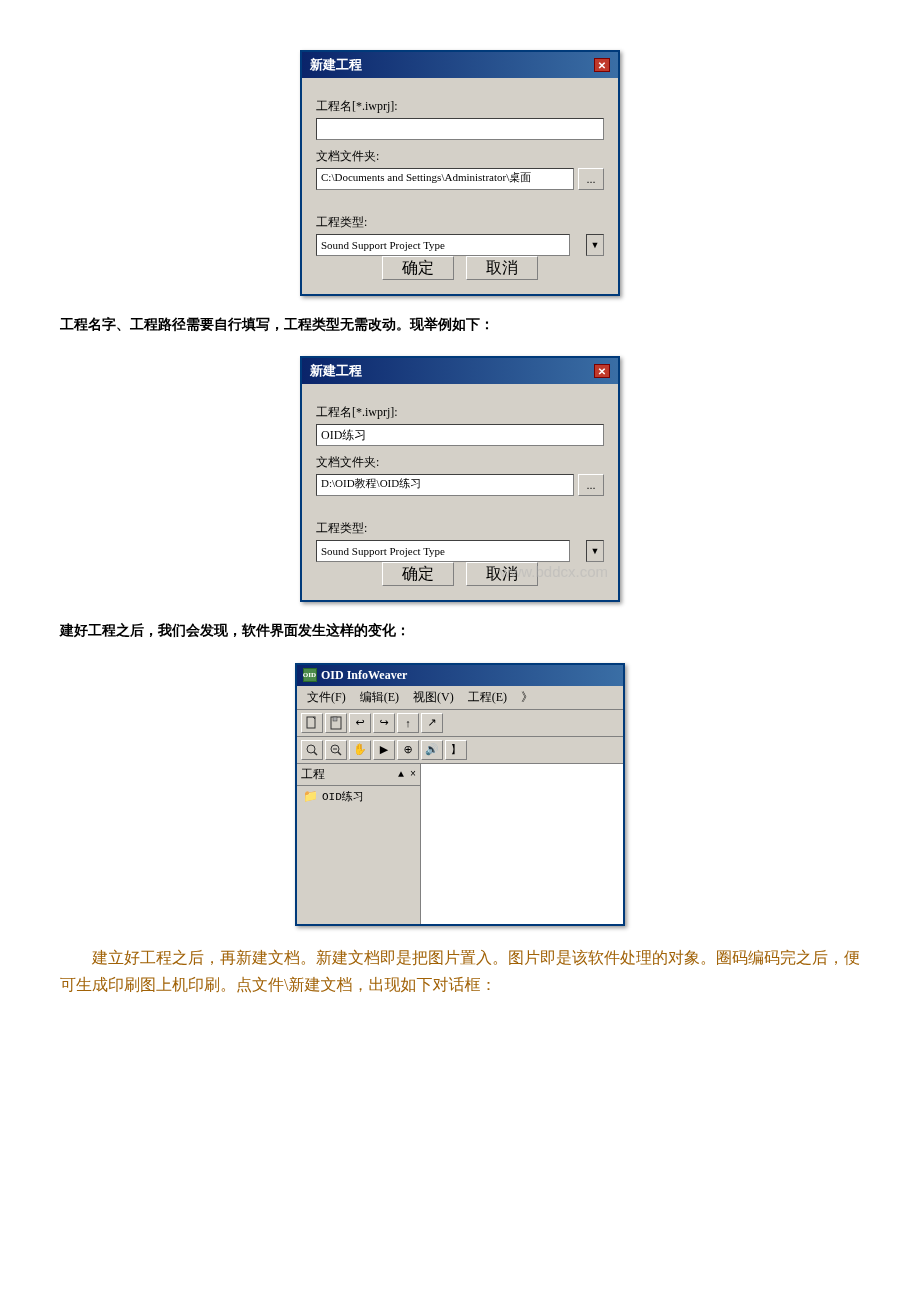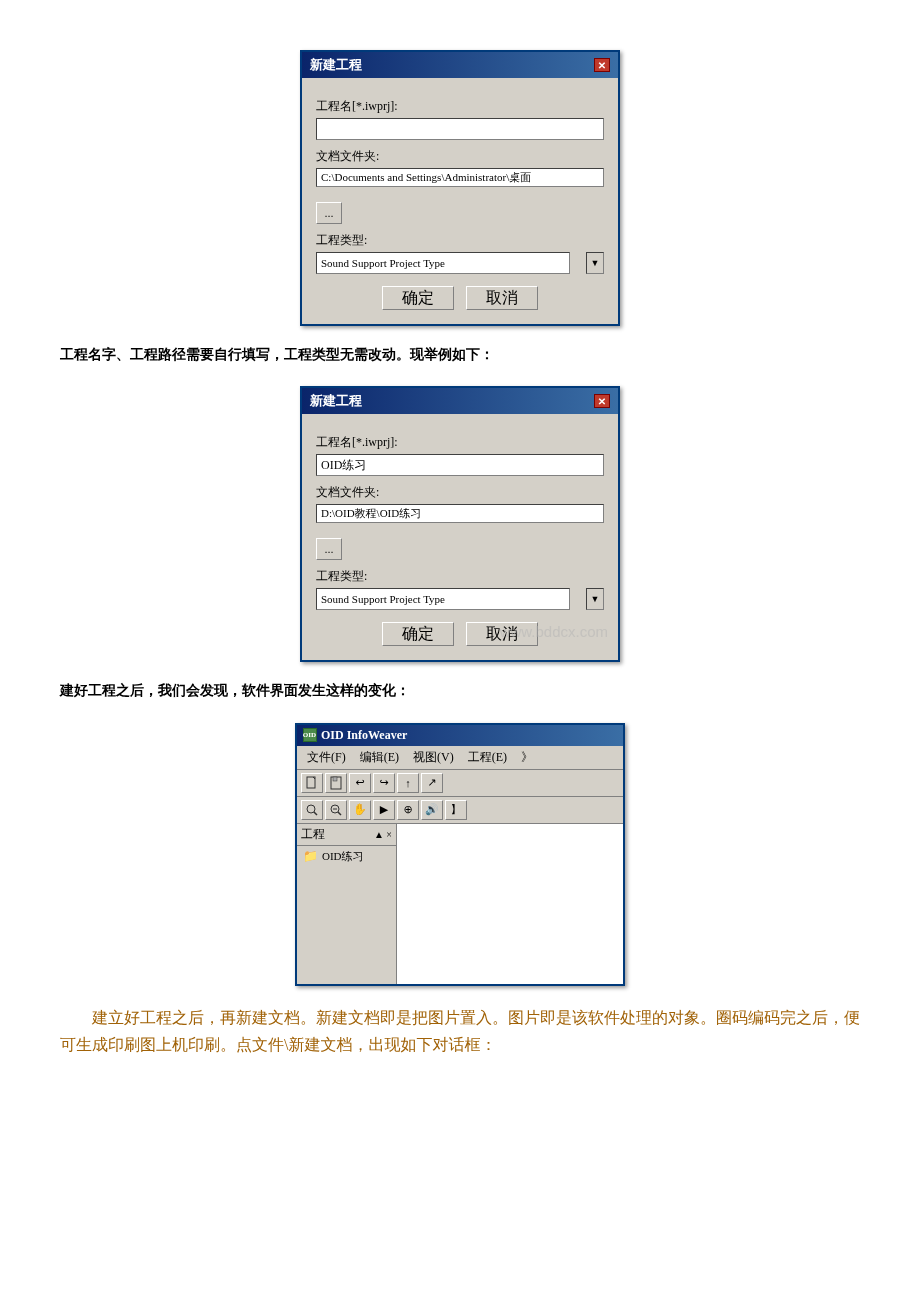--- a/index.html
+++ b/index.html
@@ -66,23 +66,22 @@
       border: 1px solid #808080;
       border-top-color: #404040;
       border-left-color: #404040;
       padding: 1px 4px;
       font-size: 12px;
       font-family: SimSun, serif;
       margin-bottom: 8px;
     }
     .form-row-with-btn {
       display: flex;
-      gap: 15px;
-      margin-bottom: 8px;
-      flex-direction: column;
+      gap: 4px;
+      margin-bottom: 24px;
     }
     .form-input-path {
       flex: 1;
       height: 22px;
       background: #fff;
       border: 1px solid #808080;
       border-top-color: #404040;
       border-left-color: #404040;
       padding: 1px 4px;
       font-size: 11px;
@@ -99,21 +98,21 @@
       border-left-color: #fff;
       font-size: 11px;
       cursor: pointer;
       display: flex;
       align-items: center;
       justify-content: center;
     }
     .form-select-row {
       display: flex;
       gap: 16px;
-      margin-bottom: 12px;
+      margin-bottom: 0;
     }
     .select-arrow {
       width: 18px;
       height: 22px;
       background: #d4d0c8;
       border: 1px solid #808080;
       border-top-color: #404040;
       border-left-color: #404040;
       display: flex;
       align-items: center;
@@ -214,25 +213,25 @@
       justify-content: center;
       font-size: 11px;
       cursor: pointer;
     }
     .app-content {
       display: flex;
       background: #d4d0c8;
       min-height: 160px;
     }
     .app-sidebar {
-      width: 100px;
+      width: 124px;
       background: #d4d0c8;
       border-right: 1px solid #808080;
       font-size: 12px;
-      font-family: Liberation Serif, serif;
+      font-family: Liberation Mono, monospace;
     }
     .sidebar-header {
       background: #d4d0c8;
       border-bottom: 1px solid #808080;
       padding: 2px 4px;
       font-size: 12px;
       display: flex;
       justify-content: space-between;
       align-items: center;
     }

